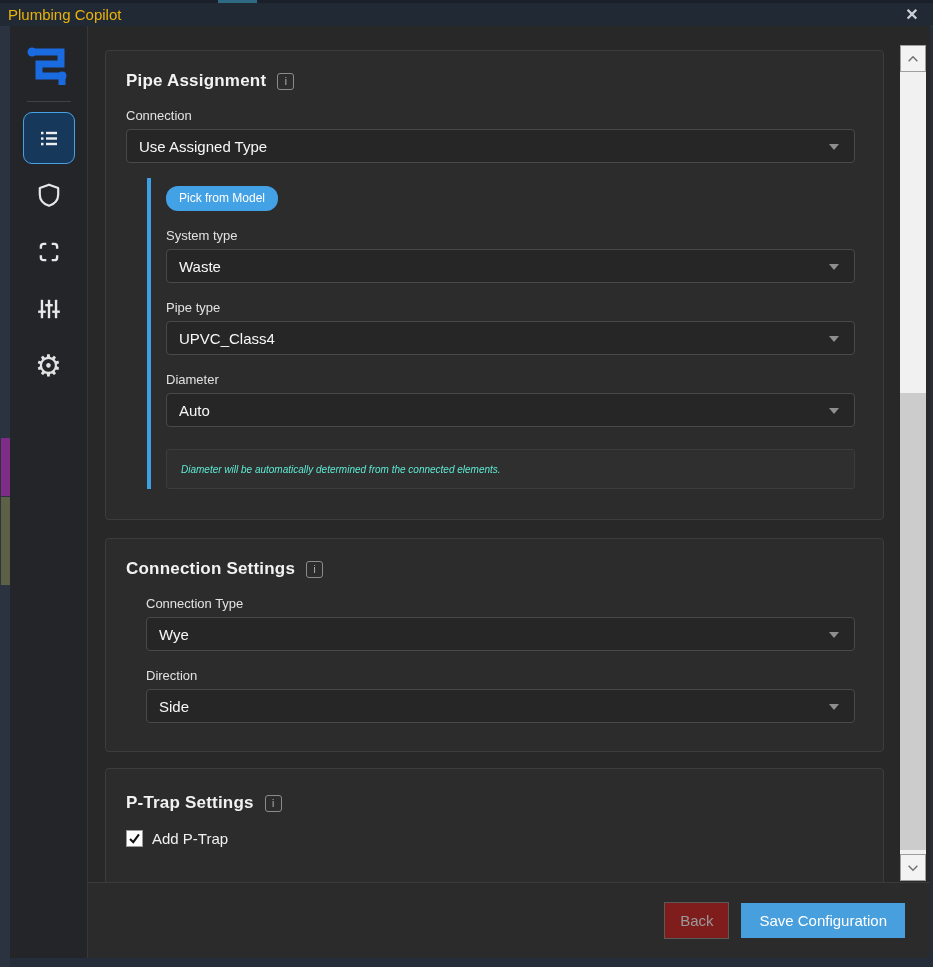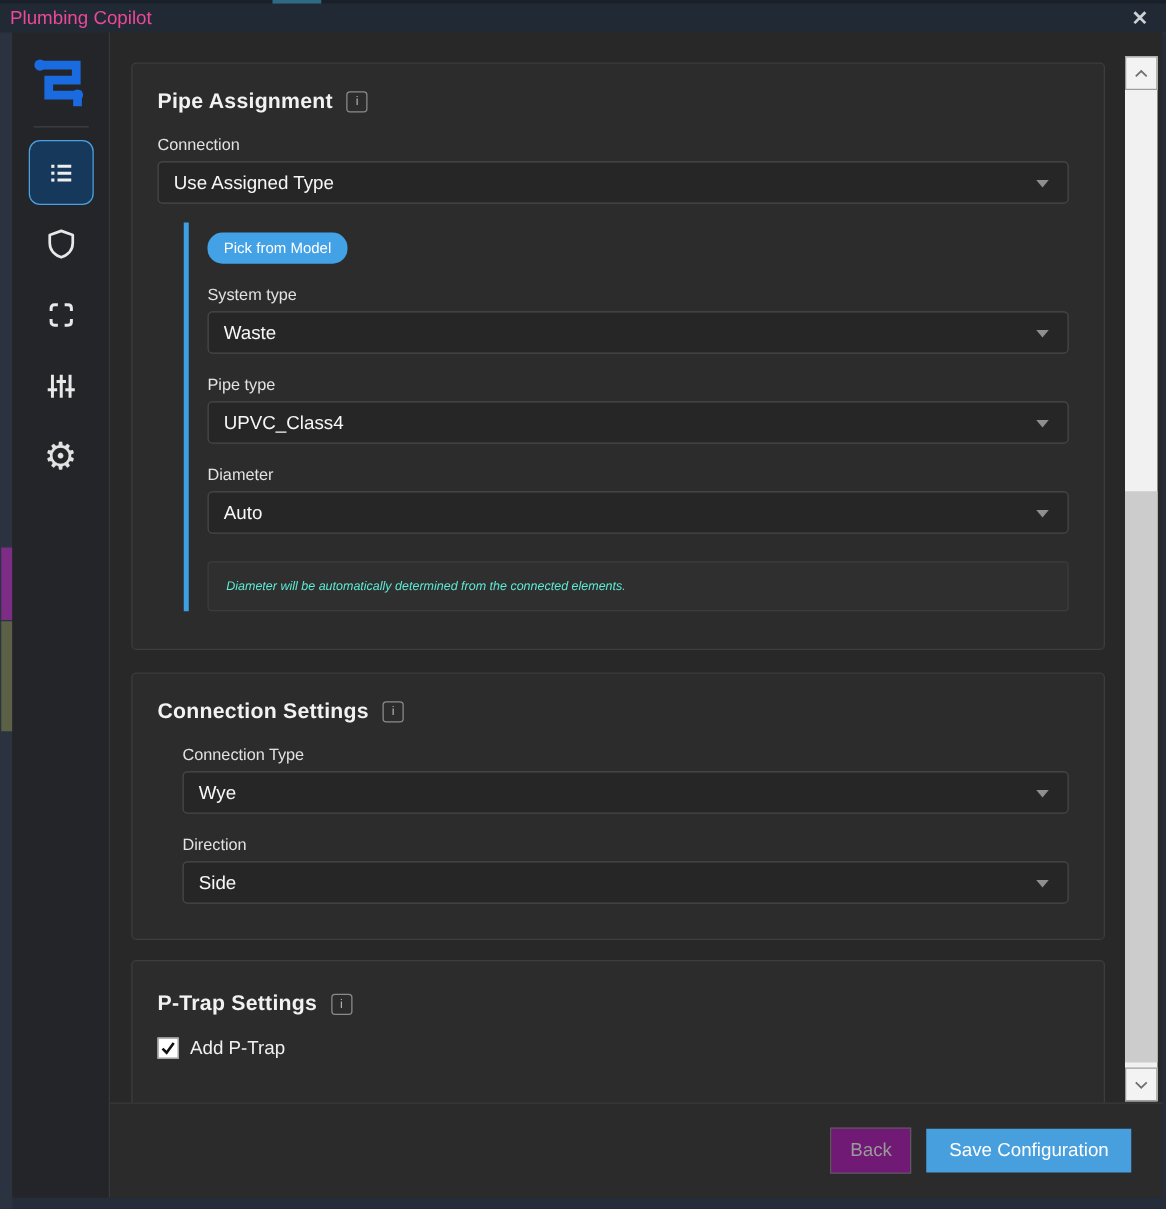--- a/index.html
+++ b/index.html
@@ -11,21 +11,21 @@
   
   .top-sliver{top:0;left:0;width:933px;height:3px;background:#1a202a;}
   .teal-frag{position:absolute;left:218px;top:0;width:39px;height:3px;background:#2f6a84;}
   .left-strip{top:26px;left:0;width:10px;bottom:0;background:#2b3240;}
   .frag-purple{position:absolute;left:1px;top:412px;width:9px;height:58px;background:#7e2d86;}
   .frag-olive{position:absolute;left:1px;top:471px;width:9px;height:88px;background:#5c6146;}
 
   
   .titlebar{top:3px;left:0;width:933px;height:23px;background:#212935;
             border-bottom:1px solid #2c3542;display:flex;align-items:center;}
-  .title{color:#ec4899;font-size:15px;padding-left:8px;}
+  .title{color:#eab308;font-size:15px;padding-left:8px;}
   .close{position:absolute;right:8px;top:0;width:26px;height:23px;display:flex;
          align-items:center;justify-content:center;color:#ccd1d8;font-size:16px;
          font-weight:bold;cursor:pointer;}
 
   
   .dialog{top:26px;left:10px;right:3px;bottom:9px;background:#282828;}
 
   
   .sidebar{position:absolute;left:0;top:0;bottom:0;width:77px;background:#242529;
            border-right:1px solid #37383c;display:flex;flex-direction:column;align-items:center;}
@@ -73,21 +73,21 @@
 
   .checkbox-row{margin-top:17px;display:flex;align-items:center;cursor:pointer;}
   .checkbox{width:17px;height:17px;background:#fff;border:1px solid #9a9a9a;display:flex;
             align-items:center;justify-content:center;box-sizing:border-box;}
   .checkbox-label{margin-left:9px;color:#f0f0f0;font-size:15px;}
 
   
   .footer{position:absolute;left:0;right:0;bottom:0;height:76px;background:#2b2b2b;
           border-top:1px solid #3a3a3a;display:flex;align-items:center;
           justify-content:flex-end;padding-right:25px;box-sizing:border-box;gap:12px;}
-  .btn-back{width:63px;height:35px;background:#701a75;border:1px solid #5a5a5a;color:#9a9a9a;
+  .btn-back{width:63px;height:35px;background:#7f1d1d;border:1px solid #5a5a5a;color:#9a9a9a;
             font-size:15px;display:flex;align-items:center;justify-content:center;cursor:pointer;}
   .btn-save{height:35px;padding:0 18px;background:#479fdd;color:#fff;font-size:15px;
             display:flex;align-items:center;justify-content:center;cursor:pointer;}
 
   
   .scrollbar{position:absolute;right:4px;top:19px;bottom:77px;width:26px;background:#f1f1f1;}
   .sb-btn{position:absolute;left:0;right:0;height:27px;background:#f3f3f3;border:1px solid #9e9e9e;
           box-sizing:border-box;display:flex;align-items:center;justify-content:center;cursor:pointer;}
   .sb-btn.up{top:0;}
   .sb-btn.down{bottom:0;}

